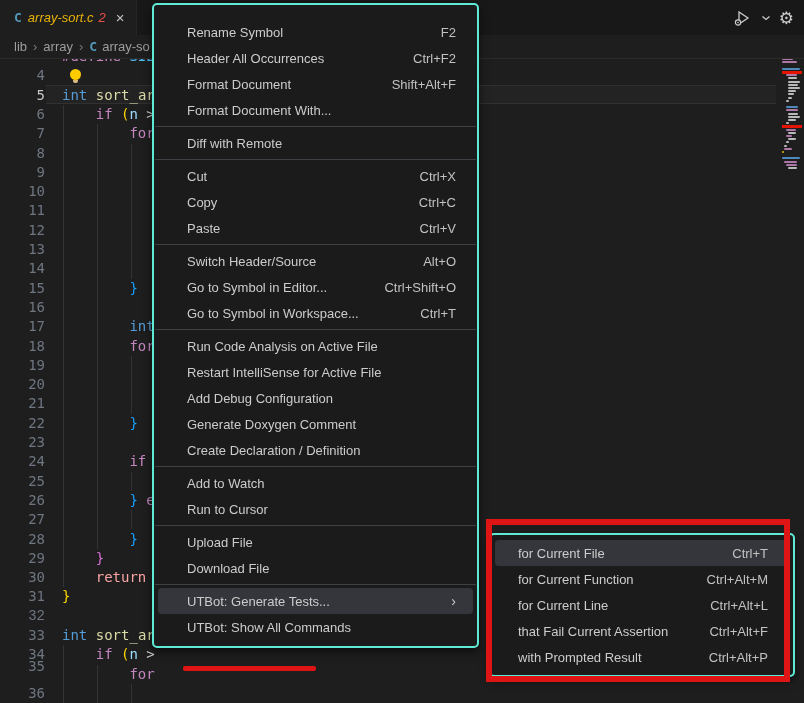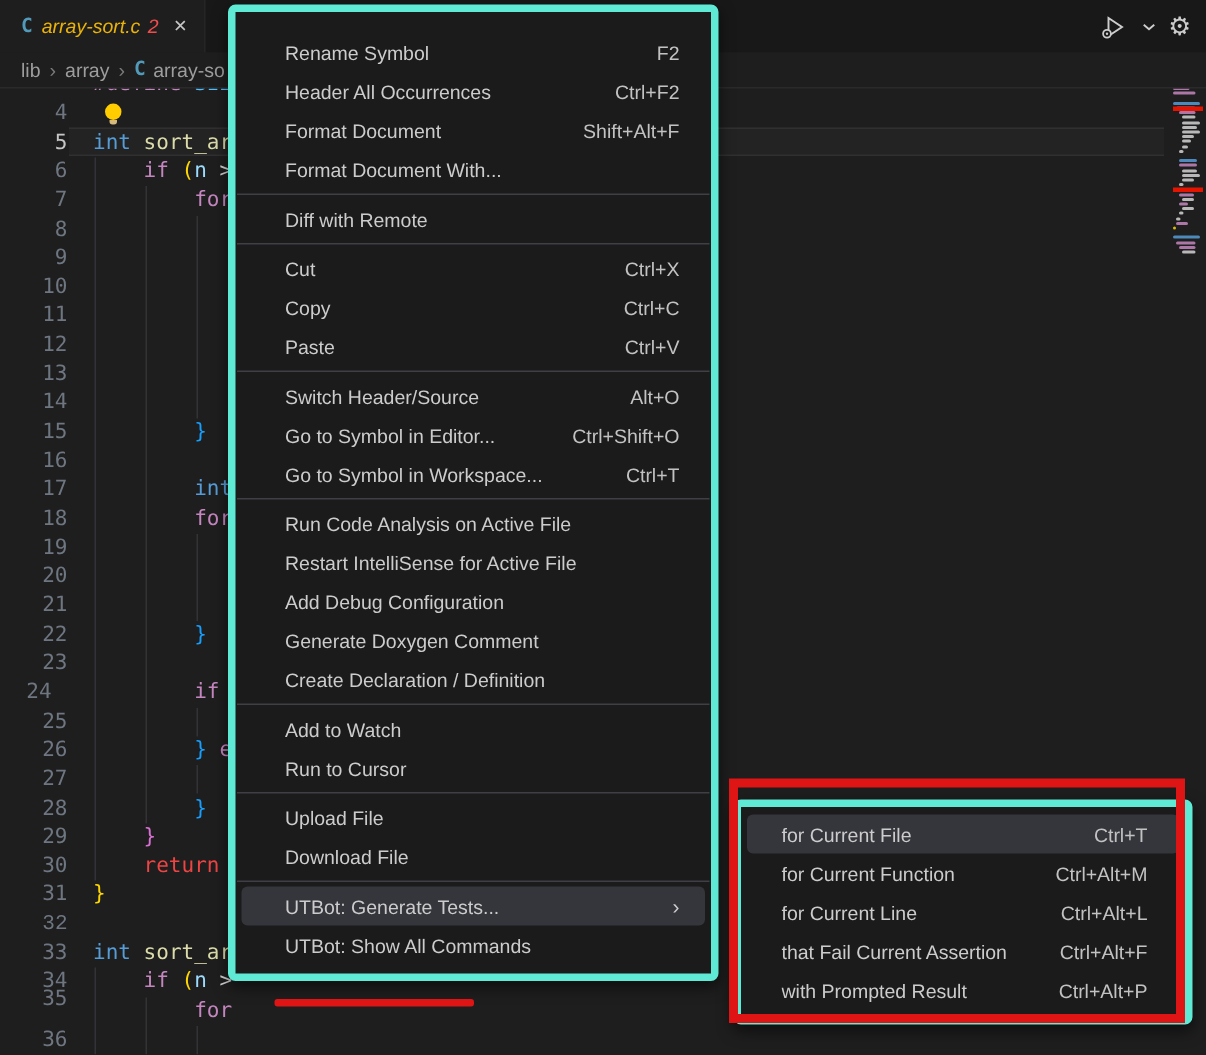--- a/index.html
+++ b/index.html
@@ -37,21 +37,21 @@
               border-top:1px solid #303031; border-bottom:1px solid #303031; z-index:0; }
   .guide { position:absolute; width:1px; background:#333337; z-index:0; }
   .bulb { position:absolute; left:69px; width:13px; height:13px; z-index:1; }
   .bulb .globe { width:11px; height:11px; border-radius:50%; background:#ffcc00; margin:0 auto; }
   .bulb .base { width:5px; height:3px; background:#d7ba7d; margin:0 auto; border-radius:0 0 2px 2px; }
   
   .minimap { position:absolute; left:782px; top:55px; width:22px; height:120px; z-index:1; }
   .mm-bar { position:absolute; height:2px; border-radius:1px; }
   .mm-red { position:absolute; height:3px; background:#e51400; left:0; width:20px; z-index:2; }
   
-  .menu { position:absolute; background:#1b1b1c; border:5px solid #5eead4; border-radius:5px;
+  .menu { position:absolute; background:#1b1b1c; border:2px solid #5eead4; border-radius:5px;
           box-shadow:0 4px 10px rgba(0,0,0,0.55); font-size:13px; color:#cccccc; }
   .menu-main { left:152px; top:3px; width:327px; padding:14px 0 6px 0; z-index:10; }
   .menu-sub  { left:489px; top:533px; width:306px; padding:5px 0; z-index:11; }
   .mi { height:26px; display:flex; align-items:center; margin:0 4px; padding:0 17px 0 29px;
         border-radius:4px; cursor:pointer; }
   .menu-sub .mi { padding:0 21px 0 23px; }
   .mi.hover { background:#35363b; }
   .mi .lbl { flex:1 1 auto; white-space:nowrap; overflow:hidden; }
   .mi .sc  { flex:0 0 auto; margin-left:24px; color:#c2c2c2; }
   .mi .sub-arrow { flex:0 0 auto; margin-left:12px; color:#cccccc; font-size:14px; }
@@ -91,21 +91,21 @@
       <div class="gutter-num" style="top: 259.35px;">14</div>
       <div class="gutter-num" style="top: 278.65px;">15</div>
       <div class="gutter-num" style="top: 297.95px;">16</div>
       <div class="gutter-num" style="top: 317.25px;">17</div>
       <div class="gutter-num" style="top: 336.55px;">18</div>
       <div class="gutter-num" style="top: 355.85px;">19</div>
       <div class="gutter-num" style="top: 375.15px;">20</div>
       <div class="gutter-num" style="top: 394.45px;">21</div>
       <div class="gutter-num" style="top: 413.75px;">22</div>
       <div class="gutter-num" style="top: 433.05px;">23</div>
-      <div class="gutter-num" style="top: 452.35px; text-align: center;">24</div>
+      <div class="gutter-num" style="top: 452.35px;">24</div>
       <div class="gutter-num" style="top: 471.65px;">25</div>
       <div class="gutter-num" style="top: 490.95px;">26</div>
       <div class="gutter-num" style="top: 510.25px;">27</div>
       <div class="gutter-num" style="top: 529.55px;">28</div>
       <div class="gutter-num" style="top: 548.85px;">29</div>
       <div class="gutter-num" style="top: 568.15px;">30</div>
       <div class="gutter-num" style="top: 587.45px;">31</div>
       <div class="gutter-num" style="top: 606.75px; font-family: Liberation Mono, monospace;">32</div>
       <div class="gutter-num" style="top: 626.05px;">33</div>
       <div class="gutter-num" style="top: 645.35px;">34</div>
@@ -122,21 +122,21 @@
       <div class="code-row" style="top: 104.95px;"><span style="color: rgb(212, 212, 212);">    </span><span style="color: rgb(197, 134, 192);">if</span><span style="color: rgb(212, 212, 212);"> </span><span style="color: rgb(255, 215, 0);">(</span><span style="color: rgb(156, 220, 254);">n</span><span style="color: rgb(212, 212, 212);"> &gt;</span></div>
       <div class="code-row" style="top: 124.25px;"><span style="color: rgb(212, 212, 212);">        </span><span style="color: rgb(197, 134, 192);">for</span></div>
       <div class="code-row" style="top: 278.65px;"><span style="color: rgb(212, 212, 212);">        </span><span style="color: rgb(23, 159, 255);">}</span></div>
       <div class="code-row" style="top: 317.25px;"><span style="color: rgb(212, 212, 212);">        </span><span style="color: rgb(86, 156, 214);">int</span></div>
       <div class="code-row" style="top: 336.55px;"><span style="color: rgb(212, 212, 212);">        </span><span style="color: rgb(197, 134, 192);">for</span></div>
       <div class="code-row" style="top: 413.75px;"><span style="color: rgb(212, 212, 212);">        </span><span style="color: rgb(23, 159, 255);">}</span></div>
       <div class="code-row" style="top: 452.35px;"><span style="color: rgb(212, 212, 212);">        </span><span style="color: rgb(197, 134, 192);">if</span><span style="color: rgb(212, 212, 212);"> </span><span style="color: rgb(218, 112, 214);">(</span></div>
       <div class="code-row" style="top: 490.95px;"><span style="color: rgb(212, 212, 212);">        </span><span style="color: rgb(23, 159, 255);">}</span><span style="color: rgb(212, 212, 212);"> </span><span style="color: rgb(197, 134, 192);">el</span></div>
       <div class="code-row" style="top: 529.55px;"><span style="color: rgb(212, 212, 212);">        </span><span style="color: rgb(23, 159, 255);">}</span></div>
       <div class="code-row" style="top: 548.85px;"><span style="color: rgb(212, 212, 212);">    </span><span style="color: rgb(218, 112, 214);">}</span></div>
-      <div class="code-row" style="top: 568.15px;"><span style="color: rgb(212, 212, 212);">    </span><span style="color: #ef4444;">return</span><span style="color: rgb(212, 212, 212);"> </span><span style="color: rgb(255, 215, 0);">(</span></div>
+      <div class="code-row" style="top: 568.15px;"><span style="color: rgb(212, 212, 212);">    </span><span style="color: #fca5a5;">return</span><span style="color: rgb(212, 212, 212);"> </span><span style="color: rgb(255, 215, 0);">(</span></div>
       <div class="code-row" style="top: 587.45px;"><span style="color: rgb(255, 215, 0);">}</span></div>
       <div class="code-row" style="top: 626.05px;"><span style="color: rgb(86, 156, 214);">int</span><span style="color: rgb(212, 212, 212);"> </span><span style="color: rgb(220, 220, 170);">sort_arr</span></div>
       <div class="code-row" style="top: 645.35px;"><span style="color: rgb(212, 212, 212);">    </span><span style="color: rgb(197, 134, 192);">if</span><span style="color: rgb(212, 212, 212);"> </span><span style="color: rgb(255, 215, 0);">(</span><span style="color: rgb(156, 220, 254);">n</span><span style="color: rgb(212, 212, 212);"> &gt;</span></div>
       <div class="code-row" style="top: 664.65px;"><span style="color: rgb(212, 212, 212);">        </span><span style="color: rgb(197, 134, 192);">for</span></div>
     </div>
   <div class="minimap" id="minimap">
       <div class="mm-bar" style="top: 0px; left: 0px; width: 13px; background: rgb(197, 134, 192); opacity: 0.85;"></div>
       <div class="mm-bar" style="top: 3.2px; left: 0px; width: 11px; background: rgb(197, 134, 192); opacity: 0.85;"></div>
       <div class="mm-bar" style="top: 6.4px; left: 0px; width: 15px; background: rgb(197, 134, 192); opacity: 0.85;"></div>
       <div class="mm-bar" style="top: 12.8px; left: 0px; width: 18px; background: rgb(86, 156, 214); opacity: 0.85;"></div>

